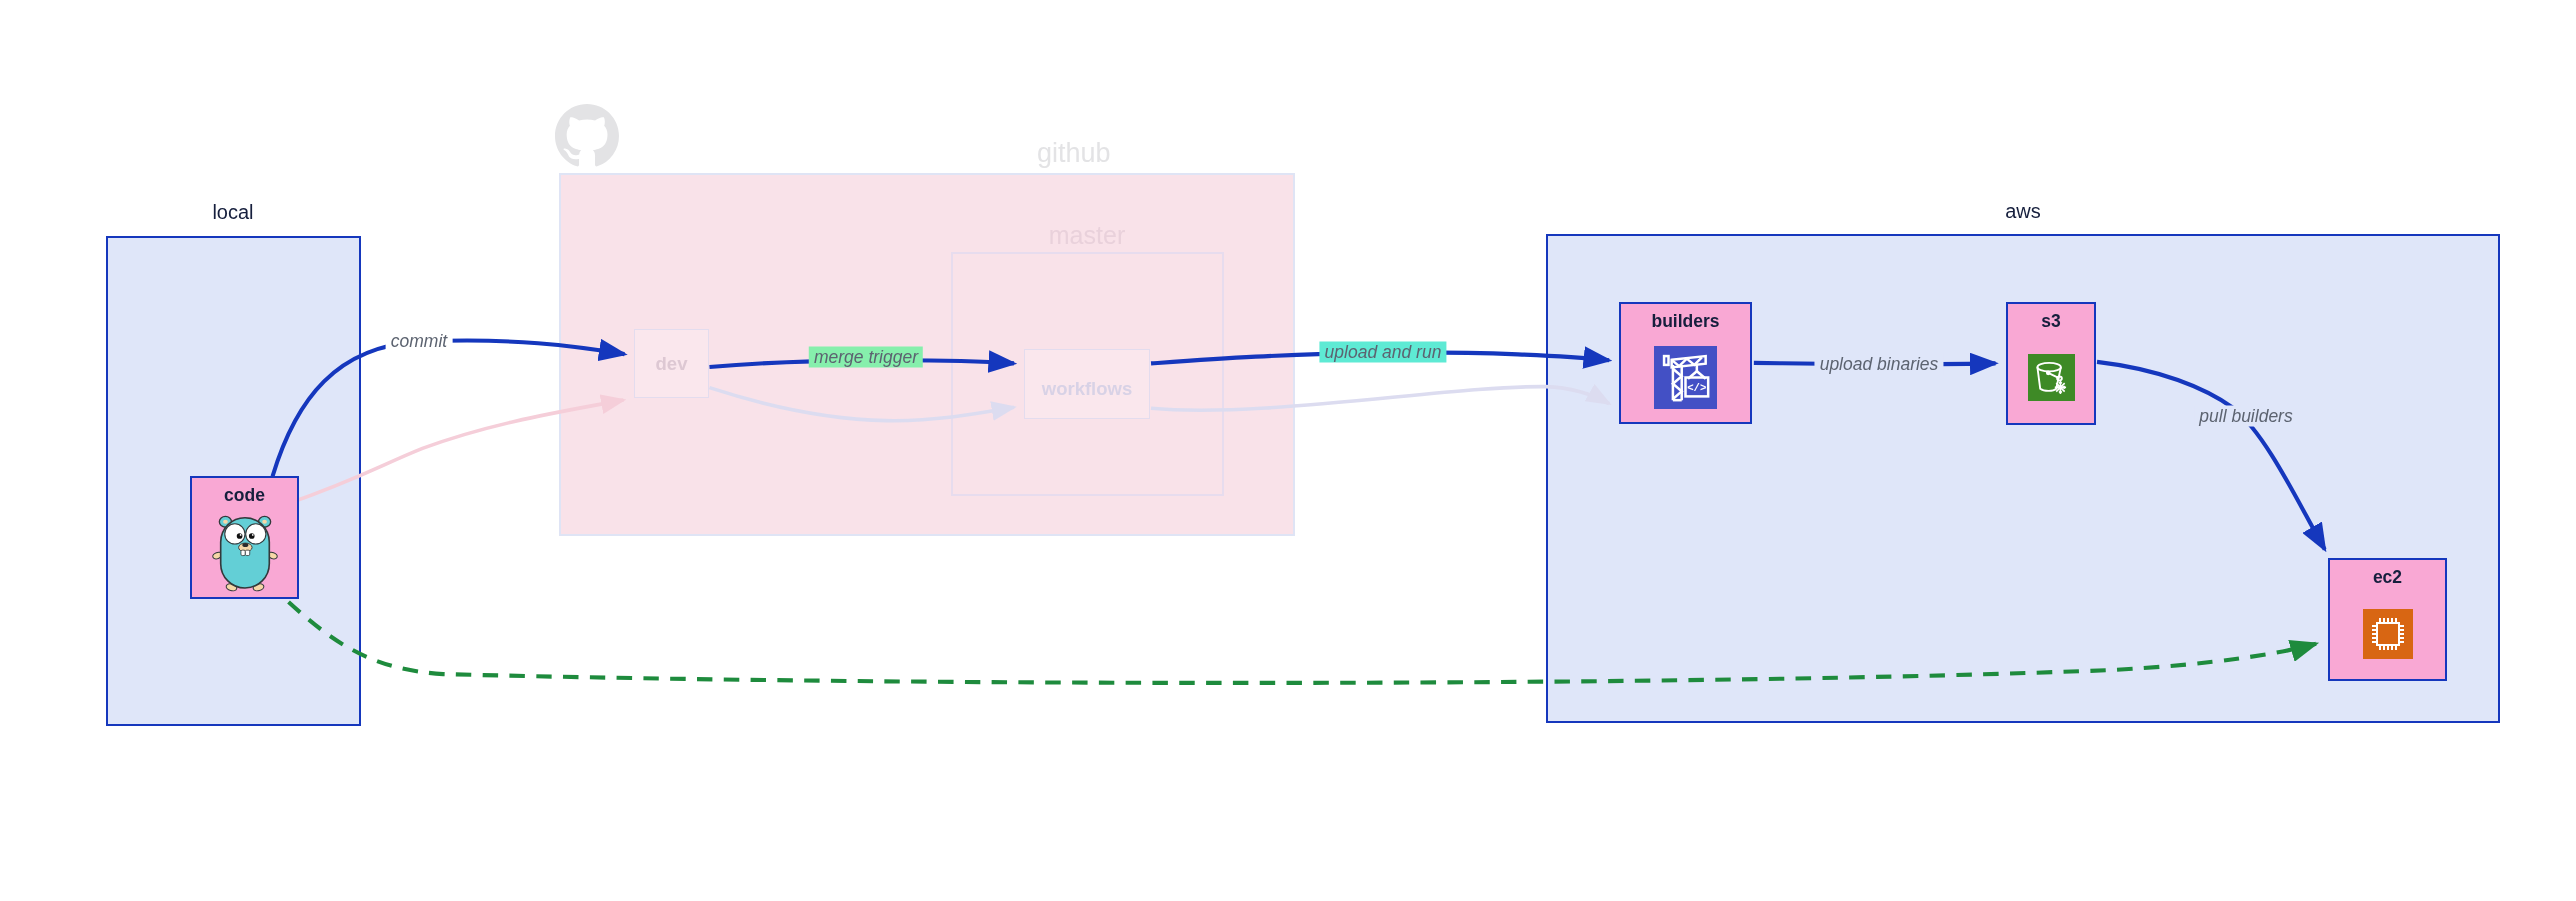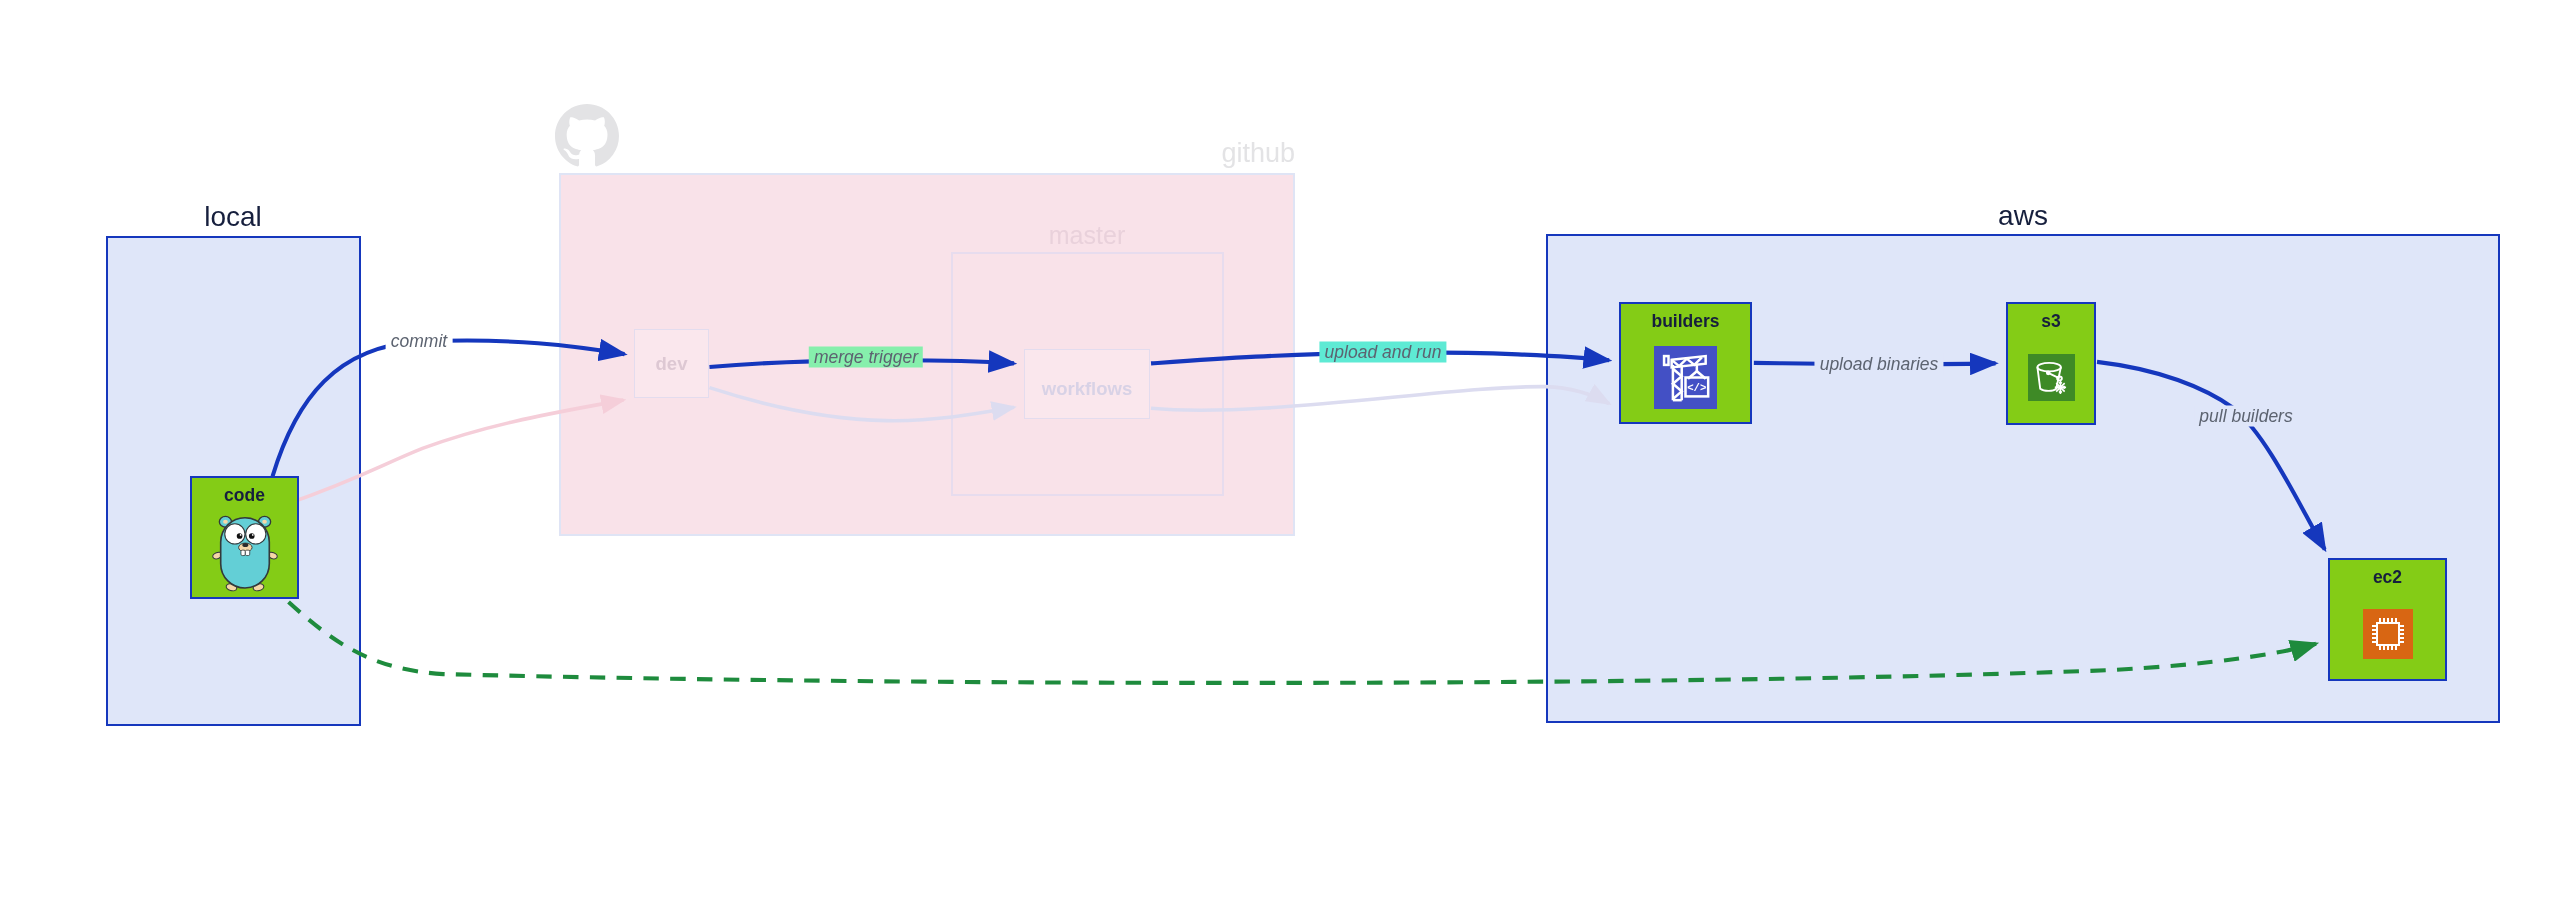--- a/index.html
+++ b/index.html
@@ -2,24 +2,24 @@
 <html style="font-size:8.2px"><head>
 <meta charset="utf-8">
 <style>
   html,body{margin:0;padding:0;background:#ffffff;}
   #canvas{position:relative;width:2604px;height:902px;background:#ffffff;overflow:hidden;
           font-family:"Liberation Sans",sans-serif;}
   .region{position:absolute;box-sizing:border-box;}
   .region.blue{background:#dfe6f9;border:2.6px solid #1537bd;}
   .region.pink{background:#f9e2e9;border:2.1px solid #dfe4f5;}
   .region.master{background:#f9e2e9;border:2.1px solid #e7dcee;}
-  .region-label{position:absolute;color:#161f3d;font-size:28px;text-align:center;
+  .region-label{position:absolute;color:#161f3d;font-size:20px;text-align:center;
                 transform:translateX(-50%);white-space:nowrap;}
   .ghost-label{position:absolute;font-size:27px;white-space:nowrap;}
-  .node{position:absolute;box-sizing:border-box;background:#84cc16;border:2.6px solid #1537bd;
+  .node{position:absolute;box-sizing:border-box;background:#f9a8d4;border:2.6px solid #1537bd;
         display:flex;flex-direction:column;align-items:center;z-index:6;}
   .node.faded{background:#fae7ed;border:1.5px solid #e3dcee;}
   .node-label{font-weight:bold;color:#161f3d;font-size:17.5px;margin-top:7.2px;}
   .node.faded .node-label{font-weight:bold;}
   .icon-wrap{display:flex;align-items:center;justify-content:center;flex:1;}
   #edges{position:absolute;left:0;top:0;z-index:4;}
   .edge-label{position:absolute;transform:translate(-50%,-50%);font-style:italic;
               color:#5c6370;font-size:17.5px;white-space:nowrap;z-index:5;padding:0 5.2px;}
   .title{position:absolute;left:50%;transform:translateX(-50%);color:#131b33;
          font-size:37px;text-decoration:underline;text-underline-offset:5.2px;
@@ -27,21 +27,21 @@
   svg text.codebuild{font-family:"Liberation Mono",monospace;font-weight:bold;}
 </style>
 </head>
 <body>
 
 <div id="canvas">
 
   <svg style="position:absolute;left:555px;top:104px;z-index:1;" width="64" height="64" viewBox="0 0 16 16">
     <path fill="#e3e3e5" d="M8 0C3.58 0 0 3.58 0 8c0 3.54 2.29 6.53 5.47 7.59.4.07.55-.17.55-.38 0-.19-.01-.82-.01-1.49-2.01.37-2.53-.49-2.69-.94-.09-.23-.48-.94-.82-1.13-.28-.15-.68-.52-.01-.53.63-.01 1.08.58 1.23.82.72 1.21 1.87.87 2.33.66.07-.52.28-.87.51-1.07-1.78-.2-3.64-.89-3.64-3.95 0-.87.31-1.59.82-2.15-.08-.2-.36-1.02.08-2.12 0 0 .67-.21 2.2.82.64-.18 1.32-.27 2-.27s1.36.09 2 .27c1.53-1.04 2.2-.82 2.2-.82.44 1.1.16 1.92.08 2.12.51.56.82 1.27.82 2.15 0 3.07-1.87 3.75-3.65 3.95.29.25.54.73.54 1.48 0 1.07-.01 1.93-.01 2.2 0 .21.15.46.55.38A8.01 8.01 0 0 0 16 8c0-4.42-3.58-8-8-8z"></path>
   </svg>
-  <div class="ghost-label" style="right:1314px;left:auto;position:absolute;top:138px;color:#e3e3e5;z-index:1;text-align:right;width:258px;right:auto;left:1037px;">github</div>
+  <div class="ghost-label" style="right:1314px;left:auto;position:absolute;top:138px;color:#e3e3e5;z-index:1;text-align:left;width:258px;right:auto;left:1037px;">github</div>
 
   <div class="region blue" style="left:106px;top:236px;width:255px;height:490px;z-index:2;"></div>
   <div class="region-label" style="left:233px;top:201px;z-index:3;">local</div>
 
   <div class="region pink" style="left:559px;top:173px;width:736px;height:363px;z-index:2;"></div>
 
   <div class="region master" style="left:951px;top:252px;width:273px;height:244px;z-index:3;"></div>
   <div class="region-label" style="left:1087px;top:221px;color:#e9d1db;font-size:25px;z-index:3;">master</div>
 
   <div class="region blue" style="left:1546px;top:234px;width:954px;height:489px;z-index:2;"></div>

